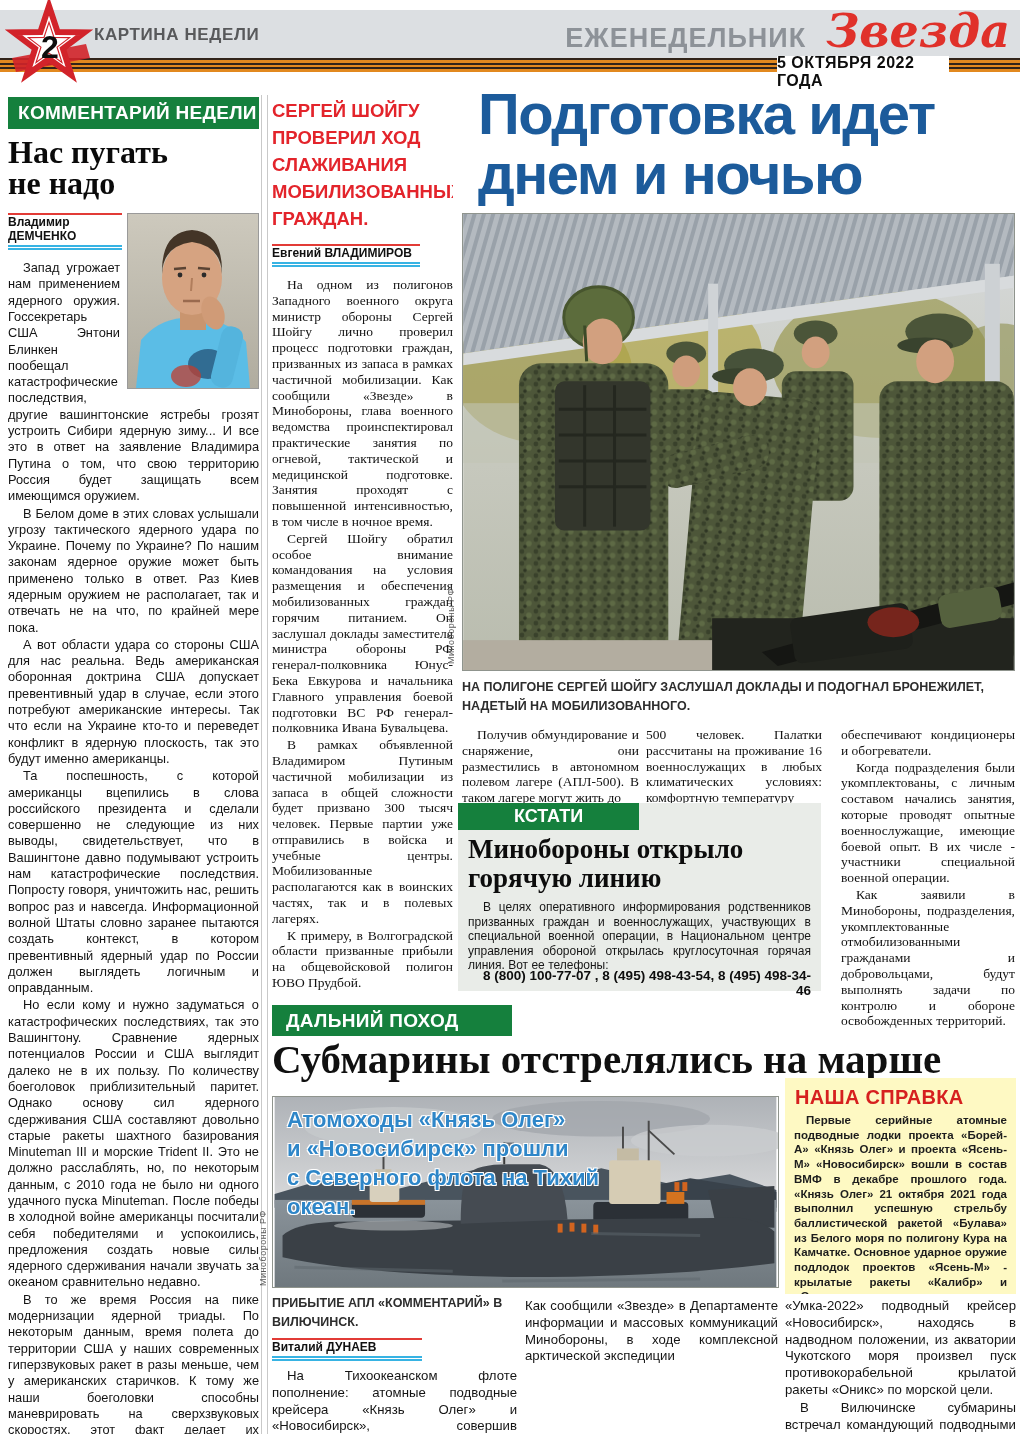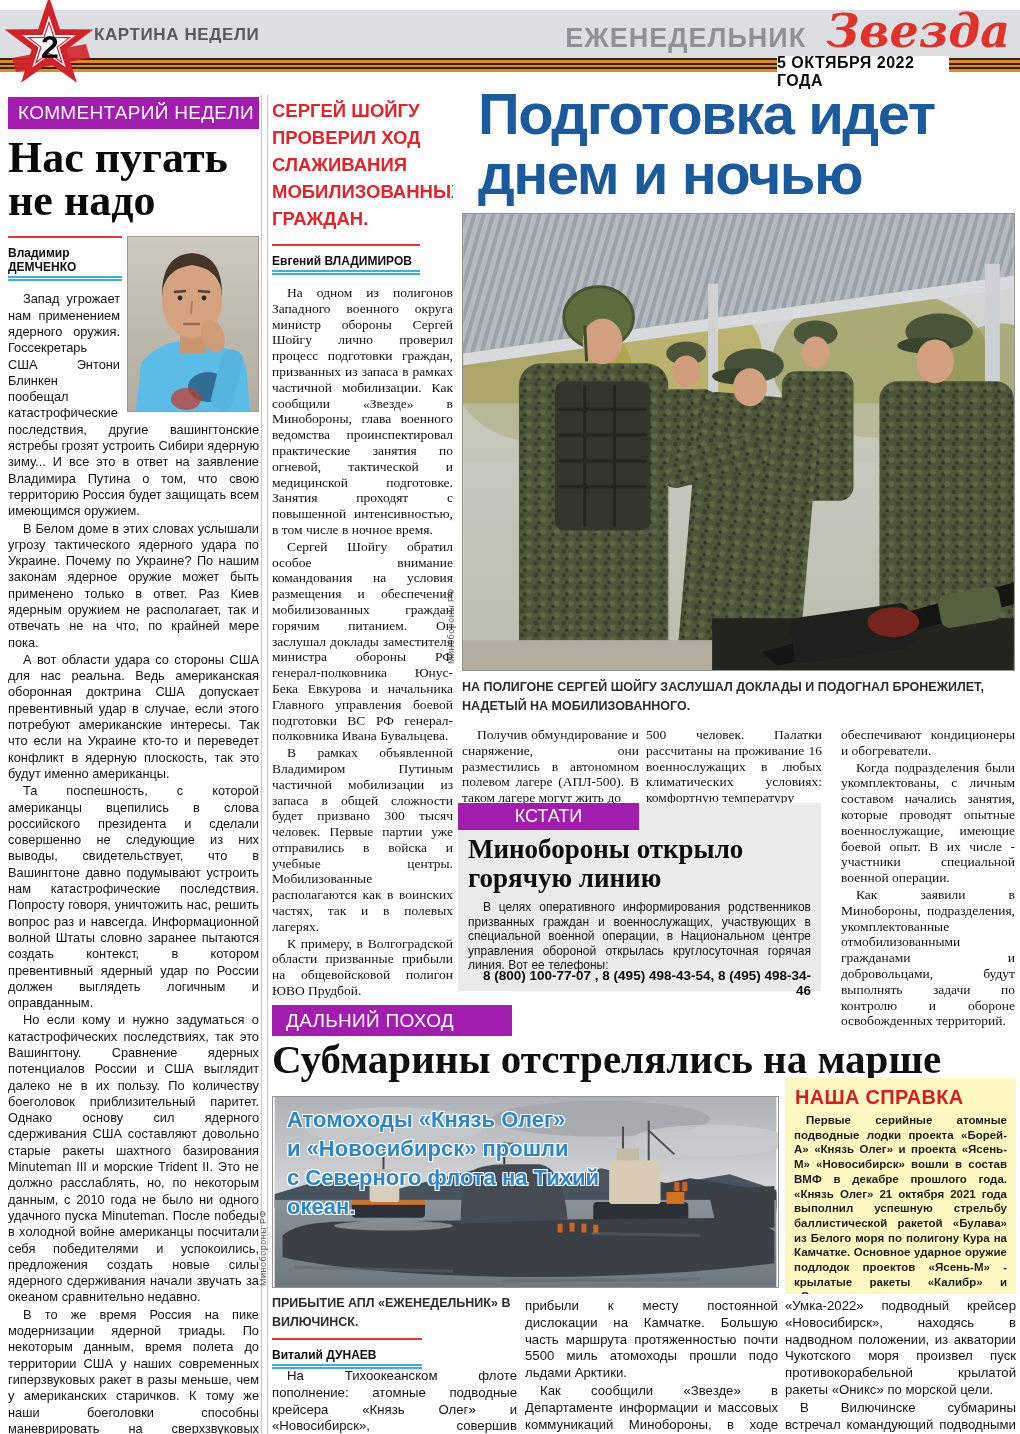--- a/index.html
+++ b/index.html
@@ -14,34 +14,34 @@
   .masthead{right:10px;top:8px;display:flex;align-items:baseline;gap:20px;}
   .masthead-prefix{font-size:27px;font-weight:bold;color:#8d9298;letter-spacing:1px;}
   .masthead-title{font-family:"DejaVu Serif","Liberation Serif",serif;font-style:italic;font-weight:bold;
     font-size:46px;color:#e0312a;line-height:1;}
   .ribbon{left:0;top:58px;width:1020px;height:14px;
     background:repeating-linear-gradient(to bottom,#31241a 0 2px,#e2891f 2px 4.7px);}
   .datebox{left:777px;top:56px;width:172px;height:31px;background:#fff;display:flex;
     align-items:center;justify-content:center;font-size:16px;font-weight:bold;color:#0d0d0d;letter-spacing:.5px;z-index:3;}
   .star-wrap{left:4px;top:0;width:90px;height:90px;z-index:4;}
   
-  .red-banner{background:#a21caf;color:#fff;font-weight:normal;display:flex;align-items:center;}
-  .byline{display:block;font-size:12px;font-weight:bold;color:#101010;padding:8px 0 2px;
+  .red-banner{background:#15803d;color:#fff;font-weight:bold;display:flex;align-items:center;}
+  .byline{display:block;font-size:12px;font-weight:bold;color:#101010;padding:0 0 2px;
     border-top:2px solid #e23b36;border-bottom:5px double #37b3e3;}
   .justify{text-align:justify;}
   .par{margin:0 0 1px 0;text-indent:15px;}
   .cont .par:first-child{text-indent:0;}
   .serifbody{font-family:"Liberation Serif",serif;font-size:13.5px;line-height:15.8px;color:#121212;}
   .sansbody{font-size:12.8px;line-height:16.3px;color:#141414;}
   .photocap{font-size:12.5px;font-weight:bold;color:#2d2d2d;line-height:1.55;}
   .vcredit{writing-mode:vertical-rl;transform:rotate(180deg);font-size:9px;color:#5a5a5a;letter-spacing:.5px;}
   
   .left-col{left:8px;top:97px;width:251px;height:1337px;overflow:hidden;}
   .left-banner{height:32px;font-size:19px;padding-left:10px;letter-spacing:.3px;}
-  .left-headline{font-family:"Liberation Serif",serif;font-weight:bold;font-size:44px;line-height:.97;
+  .left-headline{font-family:"Liberation Serif",serif;font-weight:bold;font-size:32px;line-height:.97;
     color:#0a0a0a;margin-top:8px;}
   .left-body{margin-top:14px;}
   .portrait{float:right;width:132px;height:176px;margin:0 0 6px 7px;border:1px solid #9a9a9a;box-sizing:border-box;}
   .left-byline{width:114px;margin-bottom:10px;}
   
   .vline{top:95px;width:1px;height:1339px;background:#c9c9c9;}
   
   .mid-col{left:272px;top:97px;width:181px;height:905px;overflow:hidden;}
   .kicker div{font-size:18.5px;line-height:27px;font-weight:bold;color:#e3242b;}
   .mid-byline{width:148px;margin-top:12px;}
@@ -322,28 +322,27 @@
       <div>с Северного флота на Тихий океан.</div>
     </div>
 </div>
 <div class="abs vcredit vc2">Минобороны РФ</div>
 
 <div class="abs spravka">
   <div class="spravka-title">НАША СПРАВКА</div>
   <div class="spravka-body">Первые серийные атомные подводные лодки проекта «Борей-А» «Князь Олег» и проекта «Ясень-М» «Новосибирск» вошли в состав ВМФ в декабре прошлого года. «Князь Олег» 21 октября 2021 года выполнил успешную стрельбу баллистической ракетой «Булава» из Белого моря по полигону Кура на Камчатке. Основное ударное оружие подлодок проектов «Ясень-М» - крылатые ракеты «Калибр» и «Оникс».</div>
 </div>
 
-<div class="abs sub-caption photocap">ПРИБЫТИЕ АПЛ «ЕЖЕНЕДЕЛЬНИК» В ВИЛЮЧИНСК.</div>
+<div class="abs sub-caption photocap">ПРИБЫТИЕ АПЛ «КОММЕНТАРИЙ» В ВИЛЮЧИНСК.</div>
 <div class="abs sub-byline-wrap">
   <span class="byline">Виталий ДУНАЕВ</span>
 </div>
 
 <div class="abs bot-col1 bot-text justify">
     <p class="par">На Тихоокеанском флоте пополнение: атомные подводные крейсера «Князь Олег» и «Новосибирск», совершив межфлотский переход с Северного флота,</p>
   </div>
 <div class="abs bot-col2 bot-text justify cont">
-    <p class="par">прибыли к месту постоянной дислокации на Камчатке. Большую часть маршрута протяженностью почти 5500 миль атомоходы прошли подо льдами Арктики.</p>
     <p class="par">Как сообщили «Звезде» в Департаменте информации и массовых коммуникаций Минобороны, в ходе комплексной арктической экспедиции</p>
   </div>
 <div class="abs bot-col3 bot-text justify cont">
     <p class="par">«Умка-2022» подводный крейсер «Новосибирск», находясь в надводном положении, из акватории Чукотского моря произвел пуск противокорабельной крылатой ракеты «Оникс» по морской цели.</p>
     <p class="par">В Вилючинске субмарины встречал командующий подводными силами ТОФ вице-адмирал Владимир Дмитриев.</p>
   </div>
 
 </body></html>

